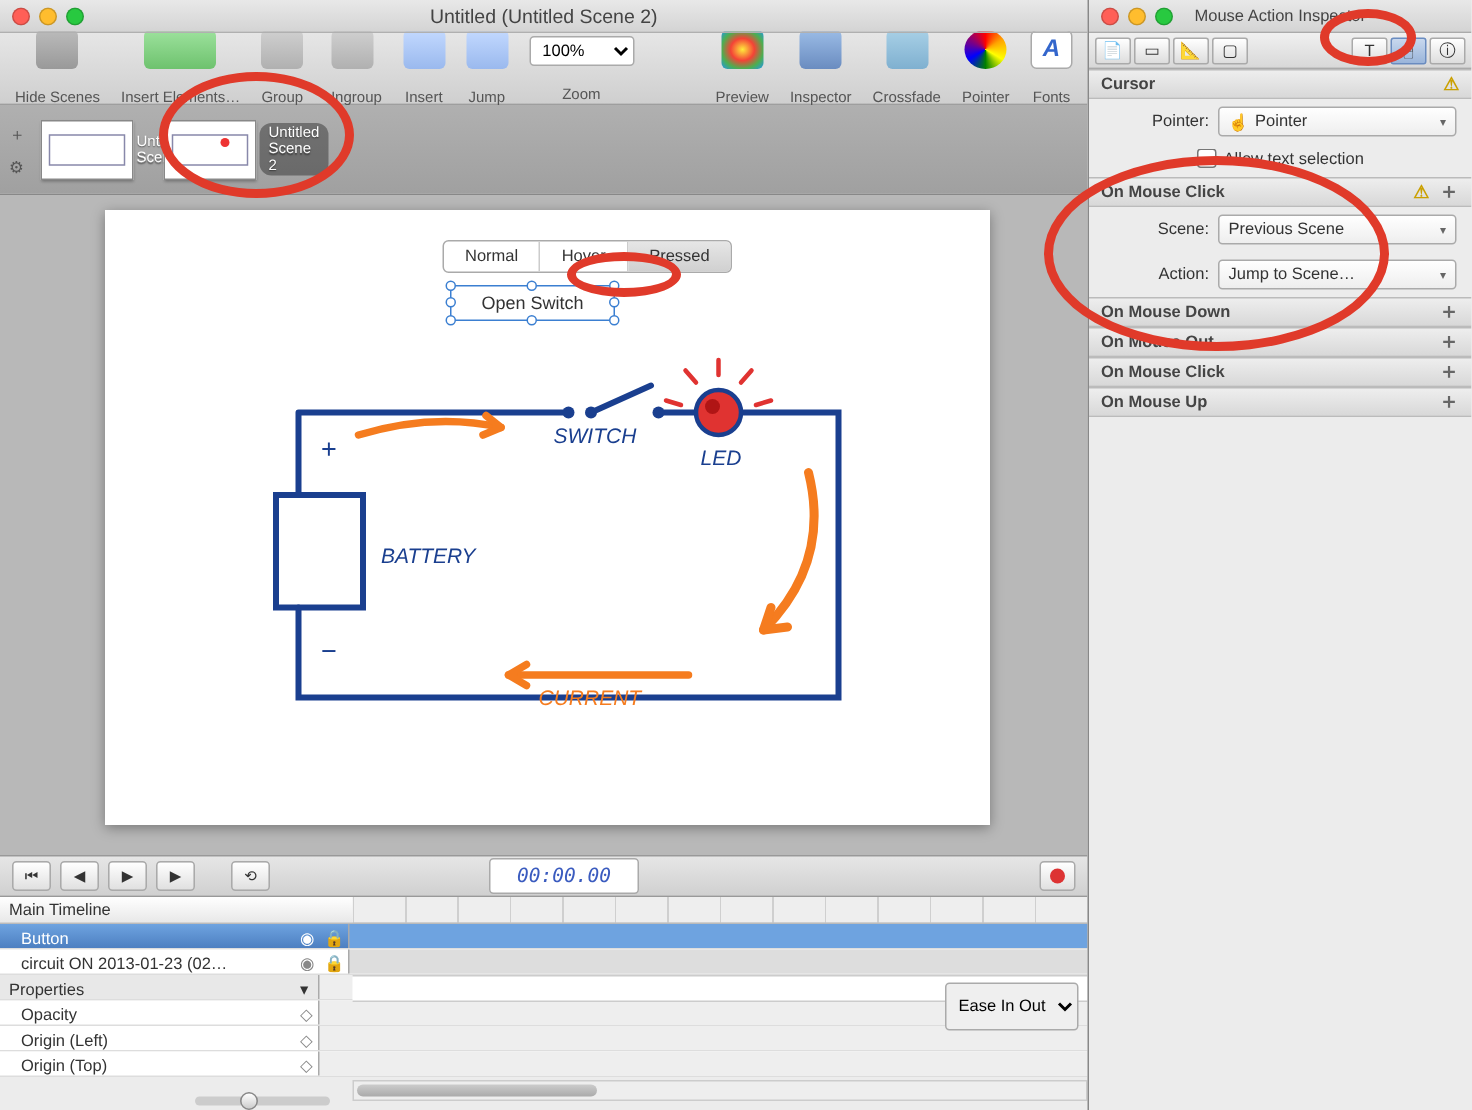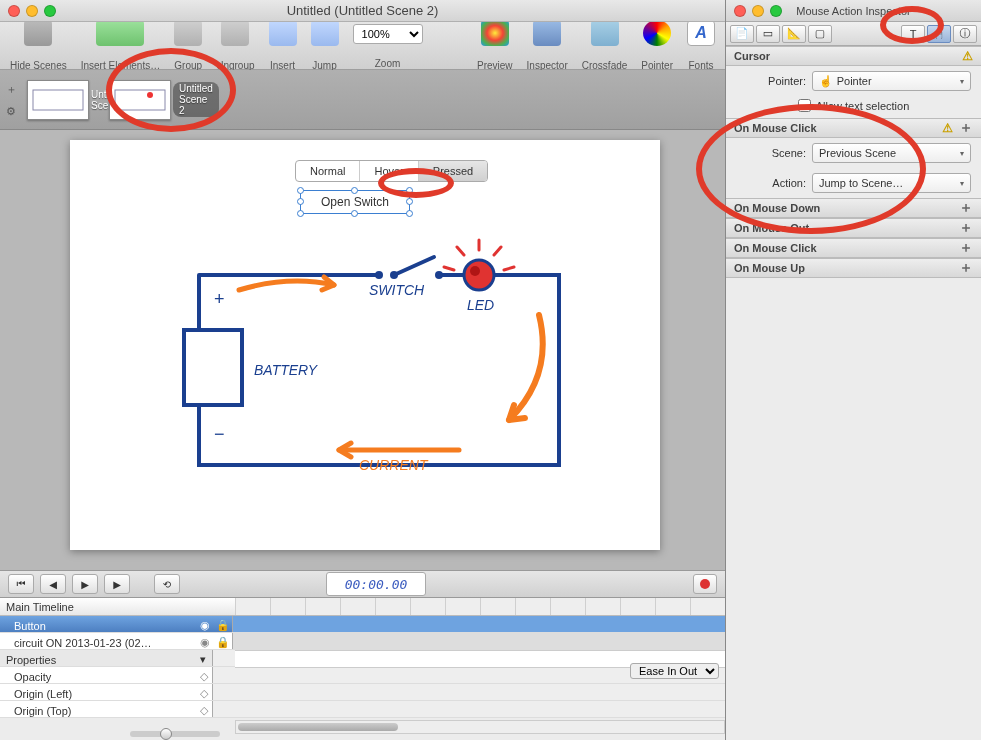--- a/index.html
+++ b/index.html
@@ -78,21 +78,21 @@
 .tl-row .lbl{ width:200px; padding-left:14px; }
 .tl-row .eye{ width:16px; color:#888;}
 .tl-row .lock{ width:16px; color:#888;}
 .tl-row.selected{ background:linear-gradient(#6ea3e0,#4d7fc1); color:#fff;}
 .tl-row.selected .eye,.tl-row.selected .lock{color:#fff;}
 .tl-row.head{ background:#e8e8e8;}
 .tl-row .diamond{ color:#888; margin-right:4px;}
 .tl-row .track{ flex:1; height:100%; background:#ddd; border-left:1px solid #aaa;}
 
 .ease-row{ position:absolute; left:235px; top:668px; width:490px; height:18px; background:#fff; border-top:1px solid #ccc; border-bottom:1px solid #ccc; display:flex; align-items:center;}
-.ease-select{ margin-left:auto; margin-right:6px; font-size:11px; border:1px solid #aaa; border-radius:3px; height:16px; padding:0 4px;margin-top:24px;}
+.ease-select{ margin-left:auto; margin-right:6px; font-size:11px; border:1px solid #aaa; border-radius:3px; height:32px; padding:0 4px;margin-top:24px;}
 
 .scroll-h{ position:absolute; left:235px; top:720px; width:490px; height:14px; background:#eee; border:1px solid #ccc;}
 .scroll-thumb{ position:absolute; left:2px; top:2px; width:160px; height:8px; background:linear-gradient(#ccc,#aaa); border-radius:4px;}
 .slider-bottom{ position:absolute; left:130px; top:731px; width:90px; height:6px; background:#ccc; border-radius:3px;}
 .slider-bottom .kn{ position:absolute; left:30px; top:-3px; width:12px; height:12px; background:linear-gradient(#fff,#ccc); border:1px solid #888; border-radius:50%;}
 
 
 .inspector{ position:absolute; left:725px; top:0; width:256px; height:740px; background:#ececec; border-left:1px solid #888;}
 .inspector .titlebar{ border-bottom:1px solid #aaa;}
 .insp-tabs{ height:24px; background:linear-gradient(#f0f0f0,#d8d8d8); border-bottom:1px solid #aaa; display:flex; align-items:center; padding:0 4px; gap:2px;}

